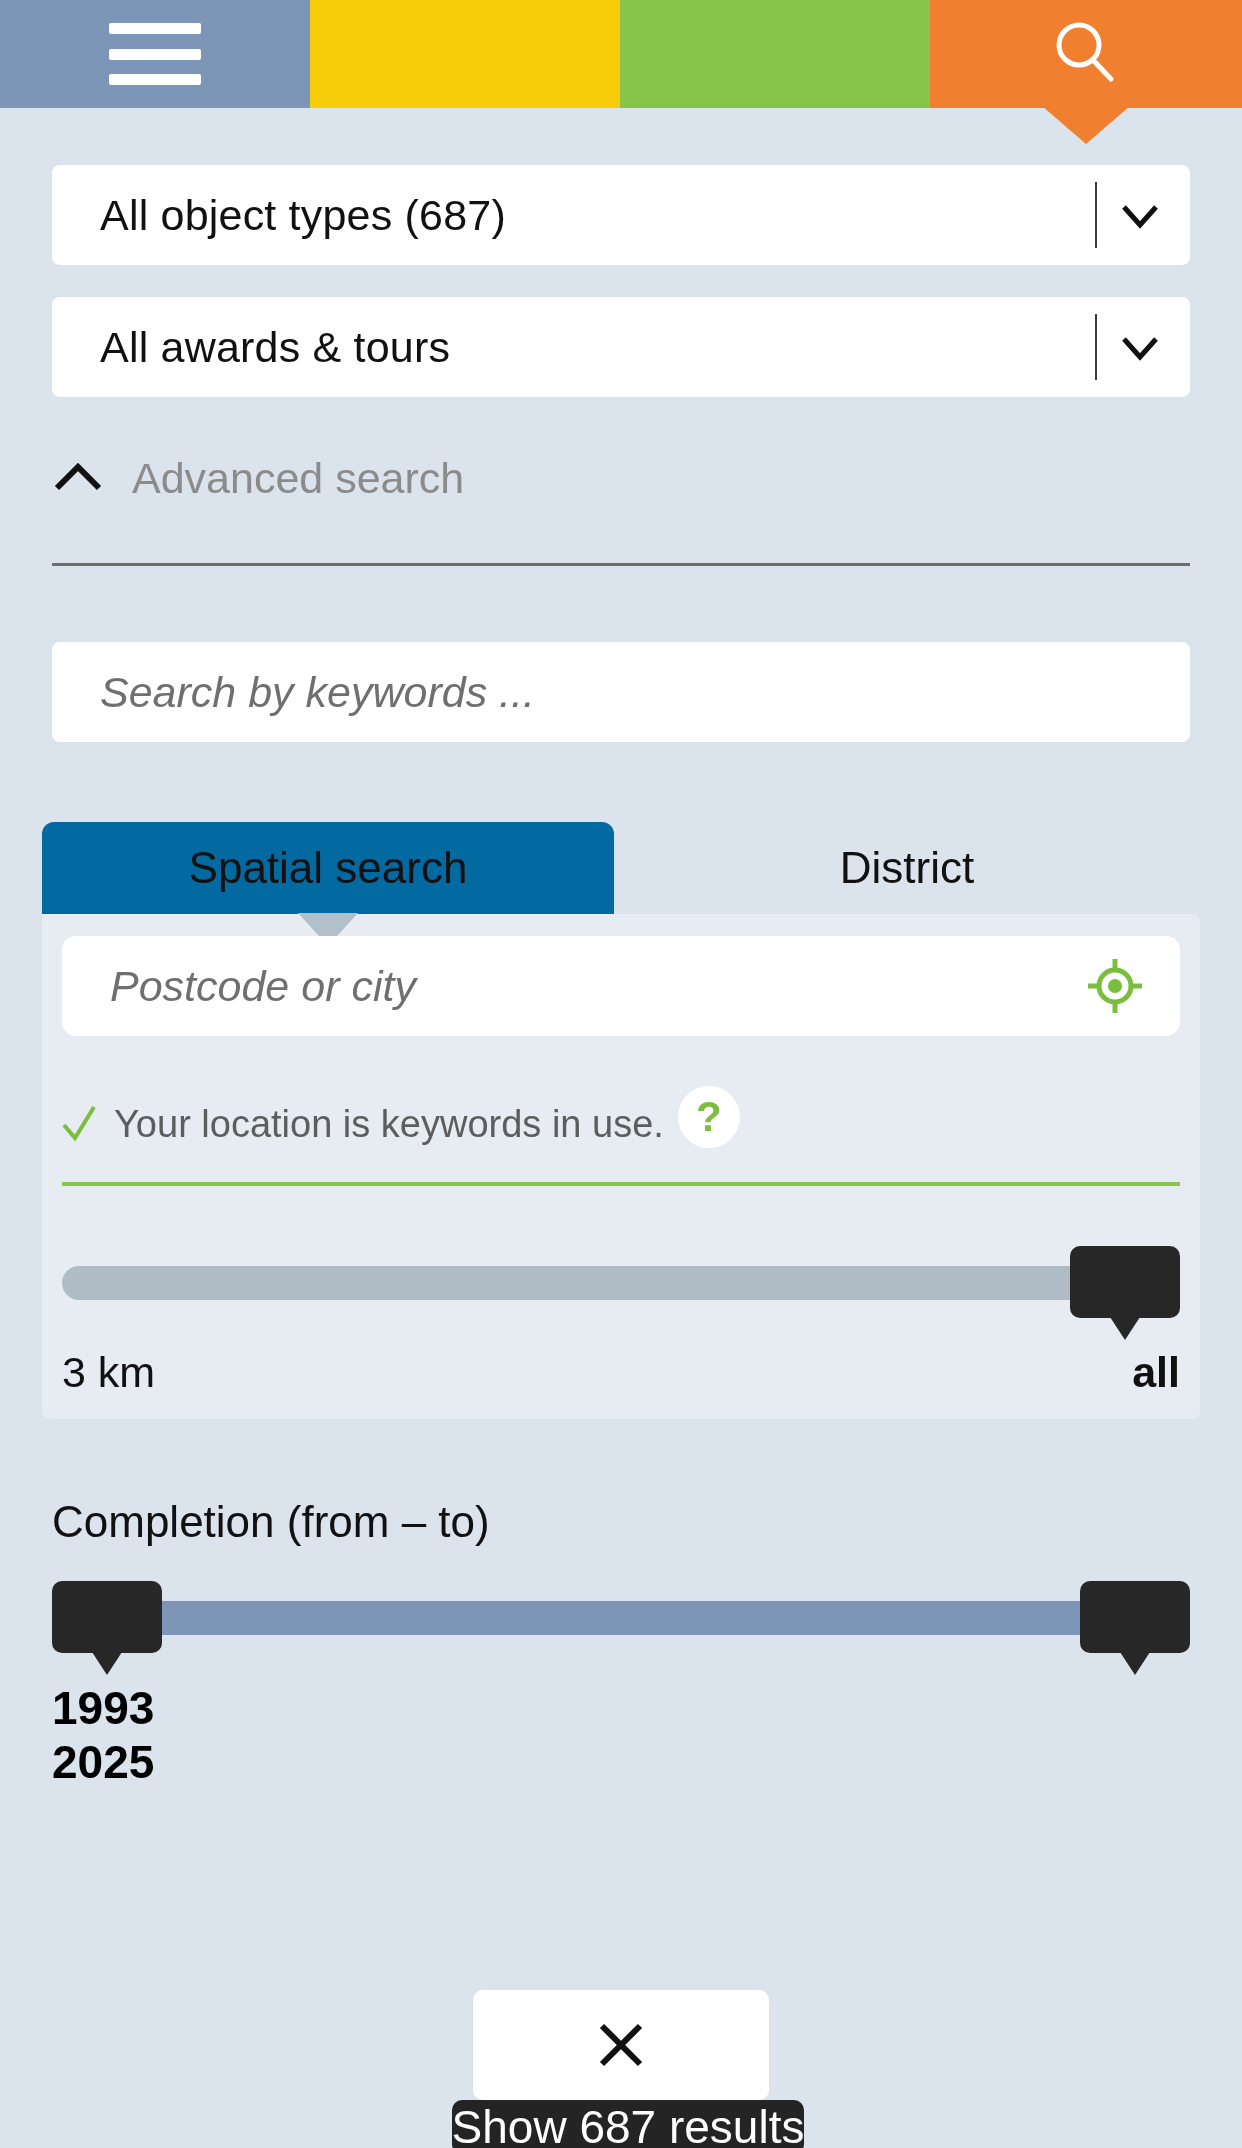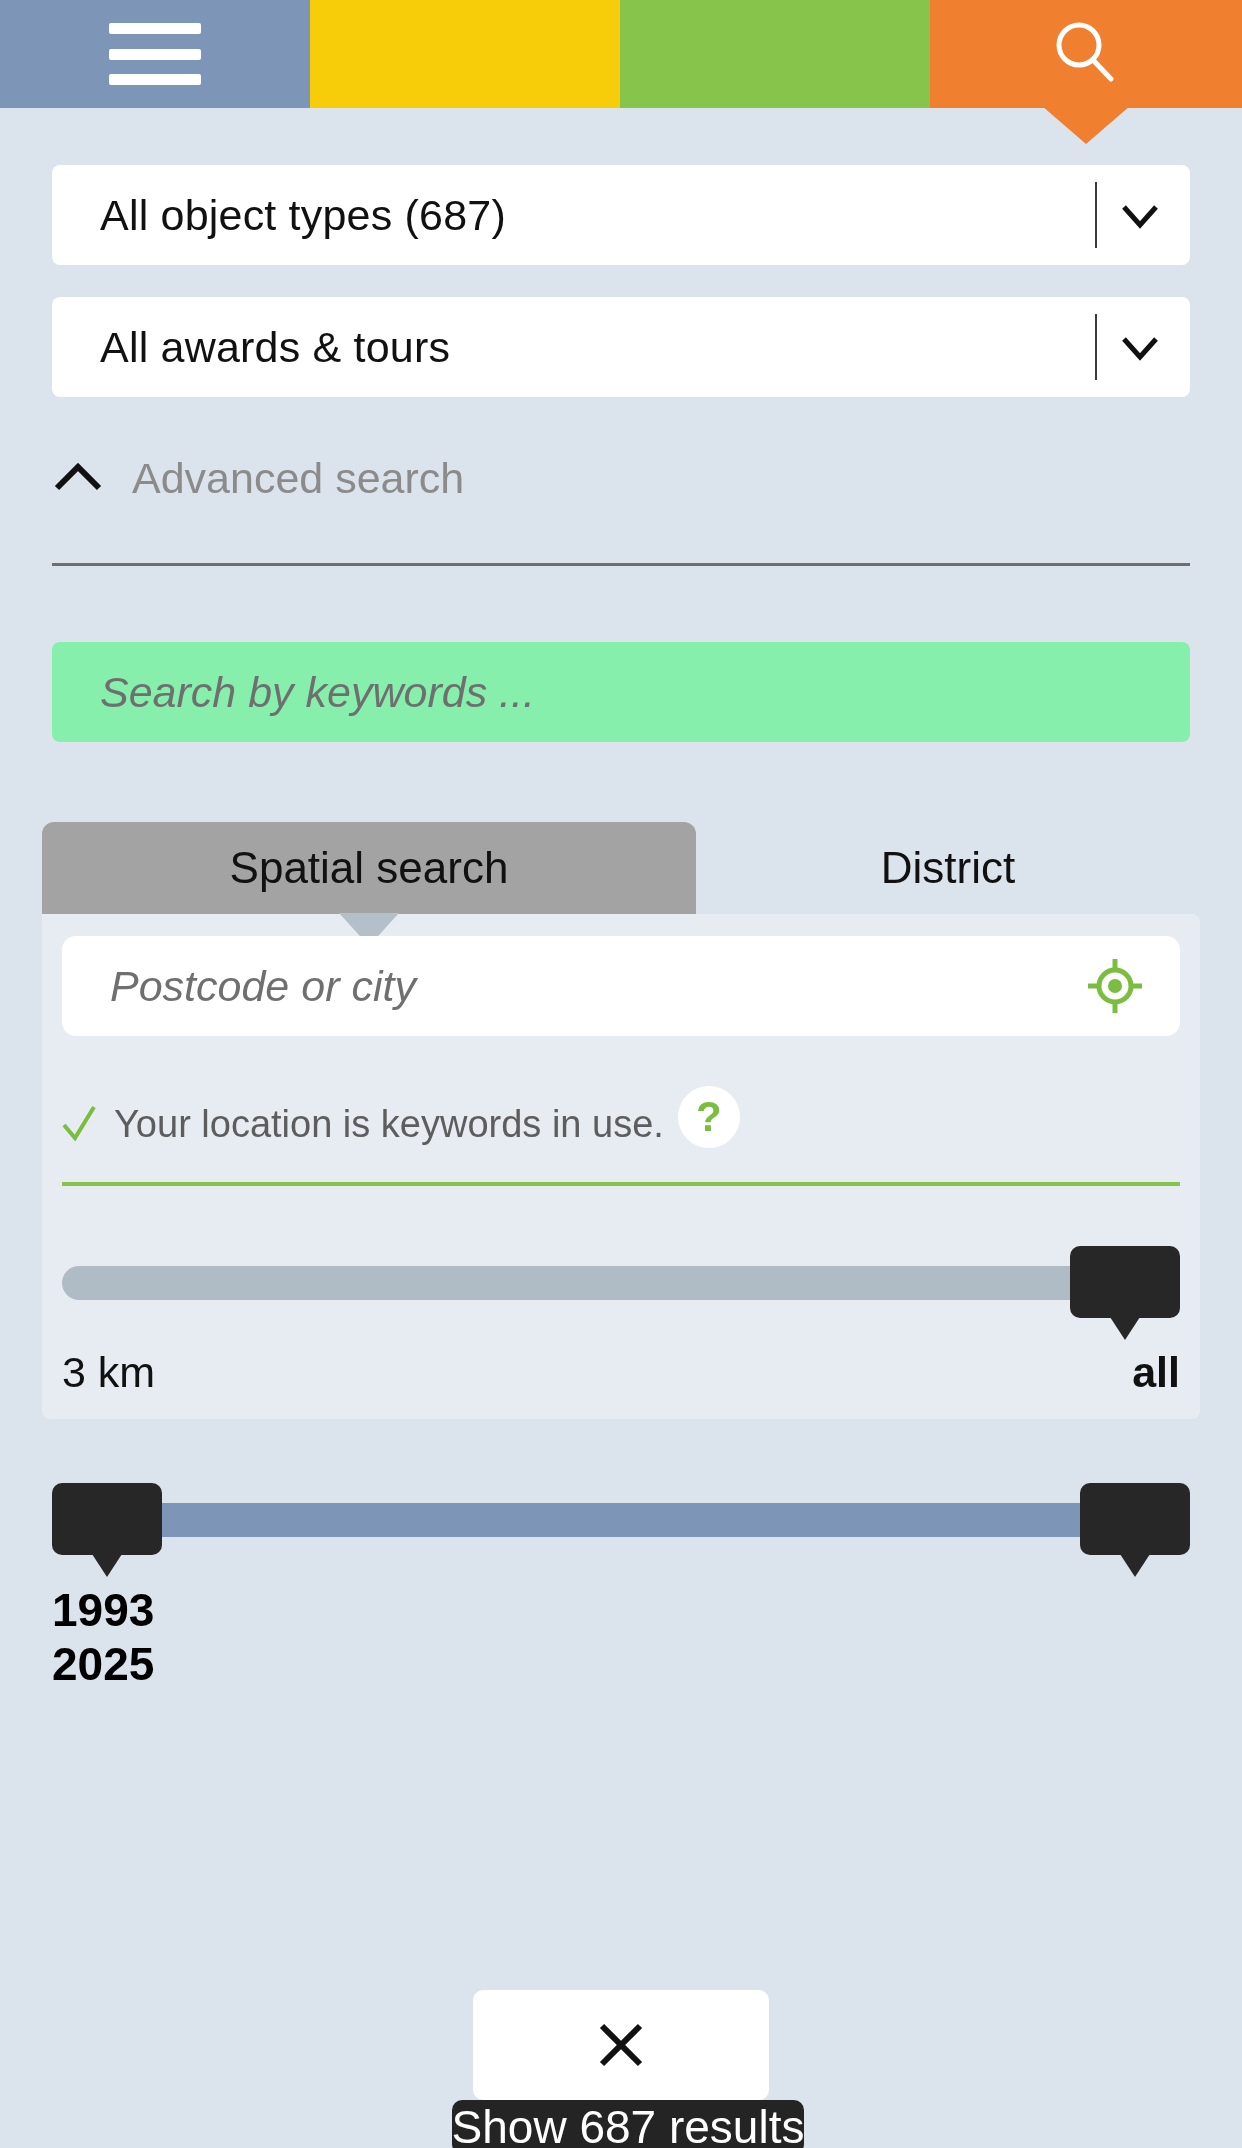--- a/index.html
+++ b/index.html
@@ -122,21 +122,21 @@
   .divider-line {
     margin: 0 52px;
     height: 3px;
     background: #6e6e6e;
   }
 
   
   .keyword-box {
     margin: 0 52px;
     height: 100px;
-    background: #86efac;
+    background: #ffffff;
     border-radius: 8px;
     display: flex;
     align-items: center;
   }
   .keyword-ph {
     font-size: 43px;
     font-style: italic;
     color: #6f6f6f;
     padding-left: 48px;
   }
@@ -151,22 +151,22 @@
   .tab {
     height: 92px;
     display: flex;
     align-items: center;
     justify-content: center;
     font-size: 44px;
     color: #111111;
     position: relative;
   }
   .tab.active {
-    width: 654px;
-    background: #a3a3a3;
+    width: 572px;
+    background: #0369a1;
     border-radius: 12px 12px 0 0;
   }
   .tab.active .tab-pointer {
     position: absolute;
     bottom: -32px;
     left: 50%;
     transform: translateX(-50%);
     width: 0; height: 0;
     border-left: 30px solid transparent;
     border-right: 30px solid transparent;
@@ -446,20 +446,21 @@
         <div class="handle" style="right:0"></div>
       </div>
       <div class="slider-labels">
         <span class="lbl">3 km</span>
         <span class="lbl bold">all</span>
       </div>
     </div>
   </div>
 
   <div class="completion-wrap">
+    <div class="completion-title">Completion (from – to)</div>
 
     <div class="track-wrap">
       <div class="track"></div>
       <div class="track-fill-blue" style="left:55px; right:55px;"></div>
       <div class="handle" style="left:0"></div>
       <div class="handle" style="right:0"></div>
     </div>
 
     <div class="completion-labels">
       <span class="lbl">1993</span>

